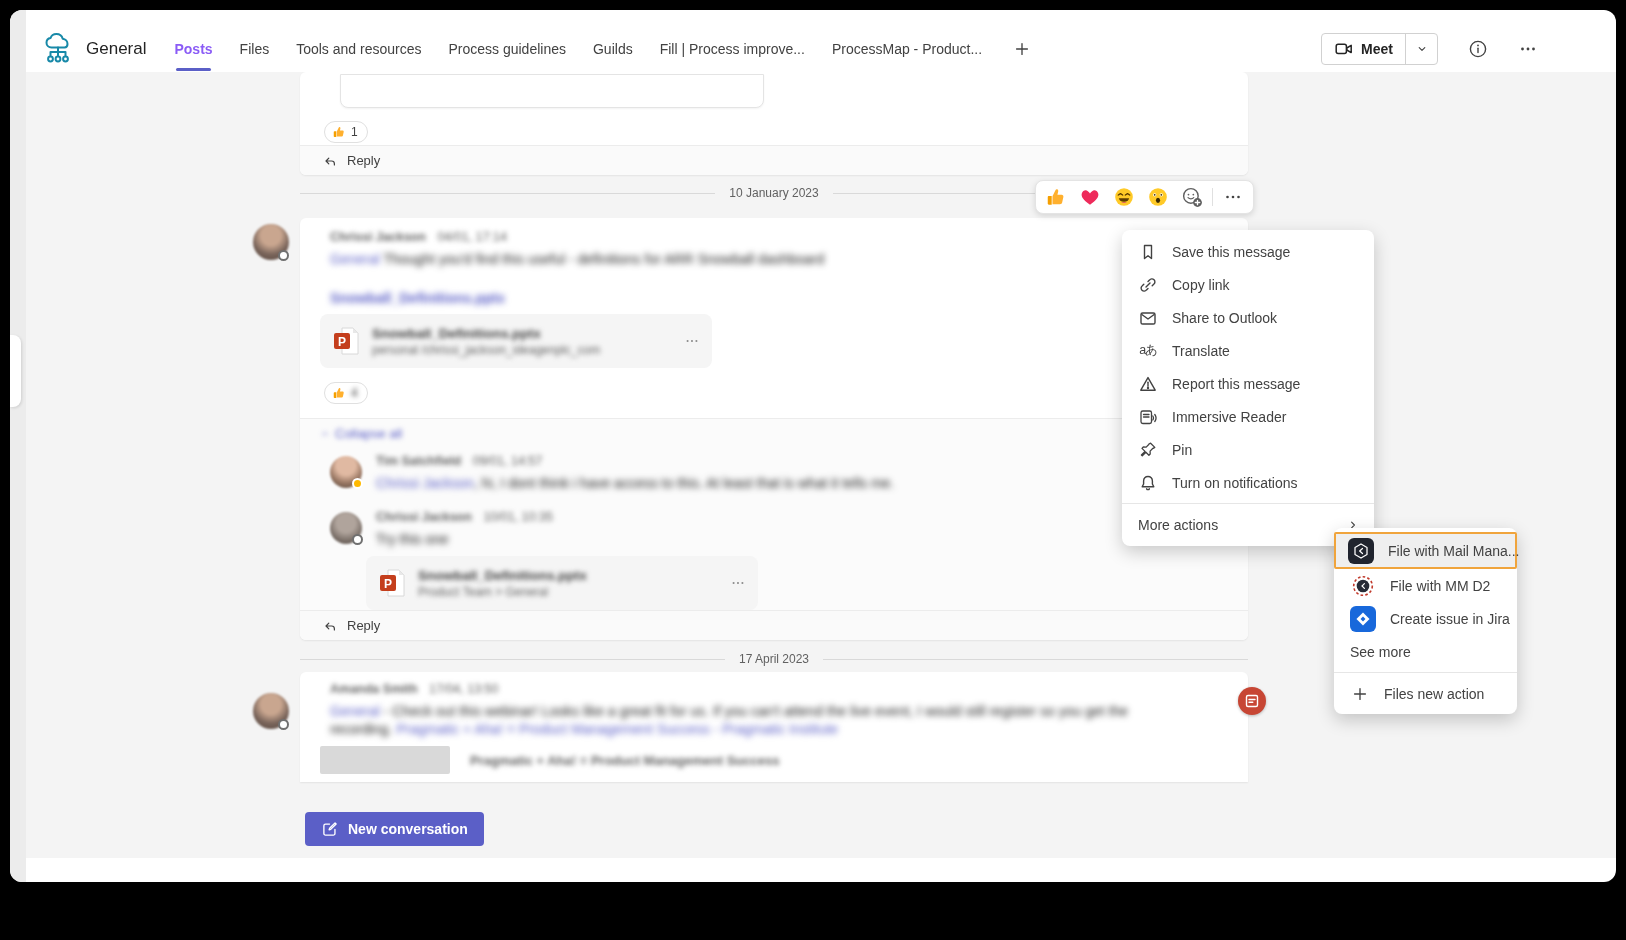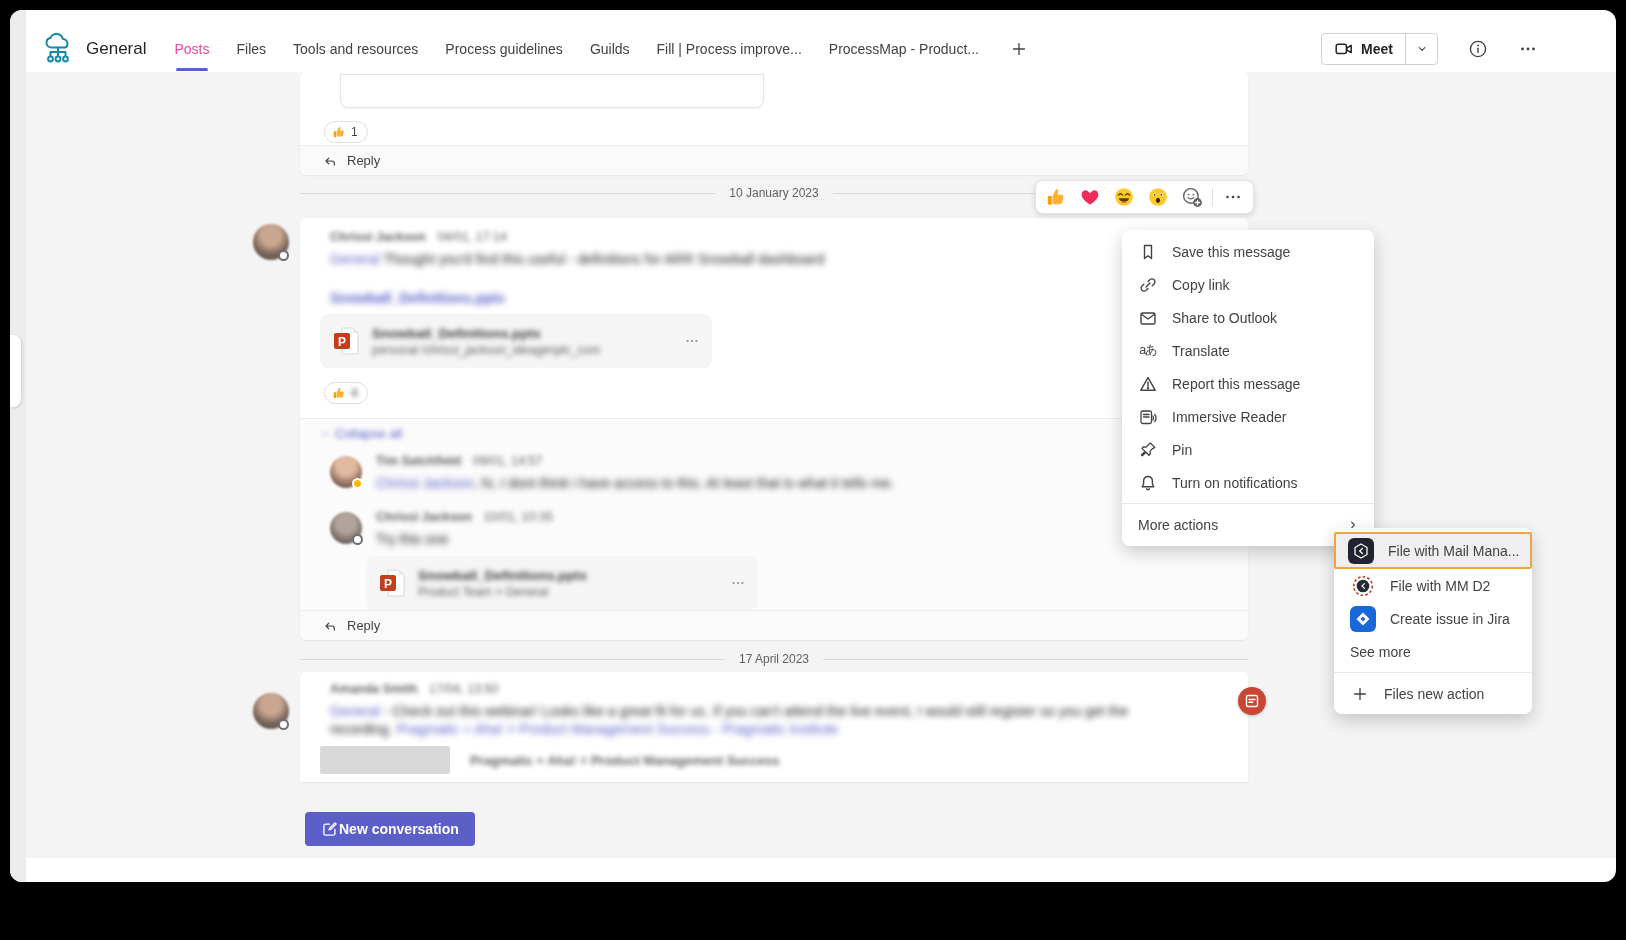--- a/index.html
+++ b/index.html
@@ -7,21 +7,21 @@
   .app{position:absolute;left:10px;top:10px;width:1606px;height:872px;background:#fff;border-radius:12px;overflow:hidden}
   
   .rail{position:absolute;left:0;top:0;bottom:0;width:16px;background:#ececec}
   .rail-handle{position:absolute;left:0;top:325px;width:11px;height:72px;background:#fff;border-radius:0 8px 8px 0;box-shadow:1px 1px 3px rgba(0,0,0,.12);z-index:3}
   
   .header{position:absolute;left:16px;right:0;top:16px;height:46px;background:#fff;display:flex;align-items:center;padding-left:14px;z-index:4}
   .ch-icon{width:36px;height:36px;display:flex;align-items:center;justify-content:center;margin-right:10px}
   .ch-title{font-size:17px;font-weight:400;color:#242424;margin-right:28px}
   .tabs{display:flex;align-items:center;height:100%;gap:27px}
   .tab{position:relative;font-size:14px;color:#424242;height:100%;display:flex;align-items:center;cursor:pointer;white-space:nowrap}
-  .tab.active{font-weight:400;color:#ec4899}
+  .tab.active{font-weight:700;color:#8b5cf6}
   .tab.active::after{content:"";position:absolute;left:2px;right:2px;bottom:1px;height:3px;border-radius:3px;background:#5b5fc7}
   .tab-add{margin-left:4px;display:flex;align-items:center;color:#424242}
   .hdr-right{margin-left:auto;display:flex;align-items:center;gap:30px;padding-right:78px}
   .meet{display:flex;align-items:stretch;height:32px;border:1px solid #d1d1d1;border-radius:4px;background:#fff;overflow:hidden}
   .meet-main{display:flex;align-items:center;gap:7px;padding:0 12px;font-size:14px;font-weight:600;color:#242424;cursor:pointer}
   .meet-split{display:flex;align-items:center;justify-content:center;width:32px;border-left:1px solid #d1d1d1;cursor:pointer}
   .hicon{display:flex;align-items:center;justify-content:center;cursor:pointer}
   
   .main{position:absolute;left:16px;right:0;top:62px;height:786px;background:#f4f4f4}
   
@@ -59,21 +59,21 @@
   .mi.more{padding-left:16px}
   .glyph-translate{font-size:12.5px;color:#424242;letter-spacing:-1px}
   
   .sub-ico{width:26px;height:26px;border-radius:6px;display:flex;align-items:center;justify-content:center;flex:none}
   .sub-ico.mm{background:#20242e}
   .sub-ico.jira{background:#1868db}
   .mi.hl{height:37px;border:2px solid #f0a43c;background:#efefef;border-radius:2px;padding-left:12px}
   
   .filed-badge{position:absolute;left:1228px;top:677px;width:28px;height:28px;border-radius:50%;background:#c74634;display:flex;align-items:center;justify-content:center;box-shadow:0 1px 3px rgba(0,0,0,.25);z-index:5;cursor:pointer}
   
-  .new-conv{position:absolute;left:295px;top:802px;height:34px;display:inline-flex;align-items:center;background:#5b5fc7;color:#fff;font-size:14px;font-weight:600;border:none;border-radius:4px;padding:0 16px;cursor:pointer;z-index:4}
+  .new-conv{position:absolute;left:295px;top:802px;height:34px;display:inline-flex;align-items:center;gap:9px;background:#5b5fc7;color:#fff;font-size:14px;font-weight:600;border:none;border-radius:4px;padding:0 16px;cursor:pointer;z-index:4}
   .preview-thumb{width:130px;height:28px;background:#d9d9d9;border-radius:2px;flex:none}
 </style>
 </head>
 <body>
 
 <div class="app">
   <div class="rail"></div>
 
   <header class="header">
     <span class="ch-icon">
@@ -399,21 +399,21 @@
     </div>
     <div class="m-sep"></div>
     <div class="mi more">
       <span class="lbl">More actions</span>
       <svg width="14" height="14" viewBox="0 0 20 20" fill="none" stroke="#424242" stroke-width="1.6" stroke-linecap="round" stroke-linejoin="round">
           <path d="M8 6l4 4-4 4"></path>
         </svg>
     </div>
   </div>
 
-  <div class="menu" style="left:1324px;top:518px;width:198px;padding:4px 0">
+  <div class="menu" style="left:1324px;top:518px;width:183px;padding:4px 0">
     <div class="mi hl">
       <span class="sub-ico mm">
         <svg width="20" height="20" viewBox="0 0 24 24" fill="none" stroke="#fff" stroke-width="1.5" stroke-linejoin="round">
             <polygon points="12,3.6 19.2,7.8 19.2,16.2 12,20.4 4.8,16.2 4.8,7.8"></polygon>
             <path d="M13.8 9L10.4 12l3.4 3" stroke-linecap="round"></path>
           </svg>
       </span>
       <span class="lbl">File with Mail Mana...</span>
     </div>
     <div class="mi">

